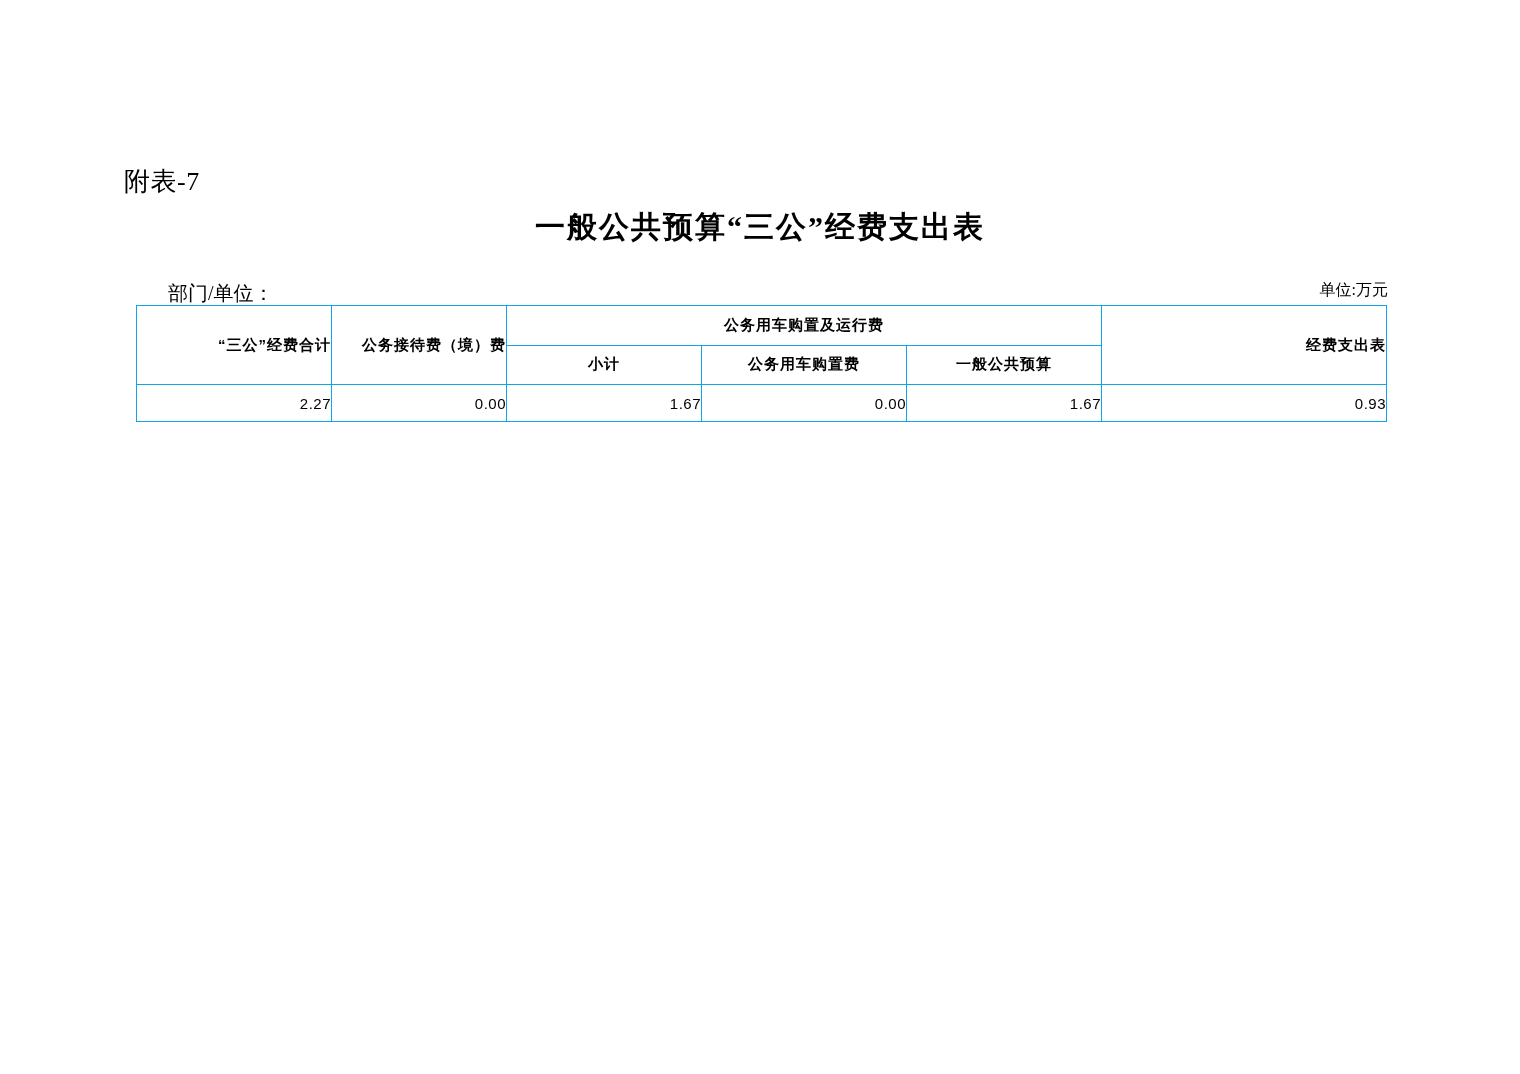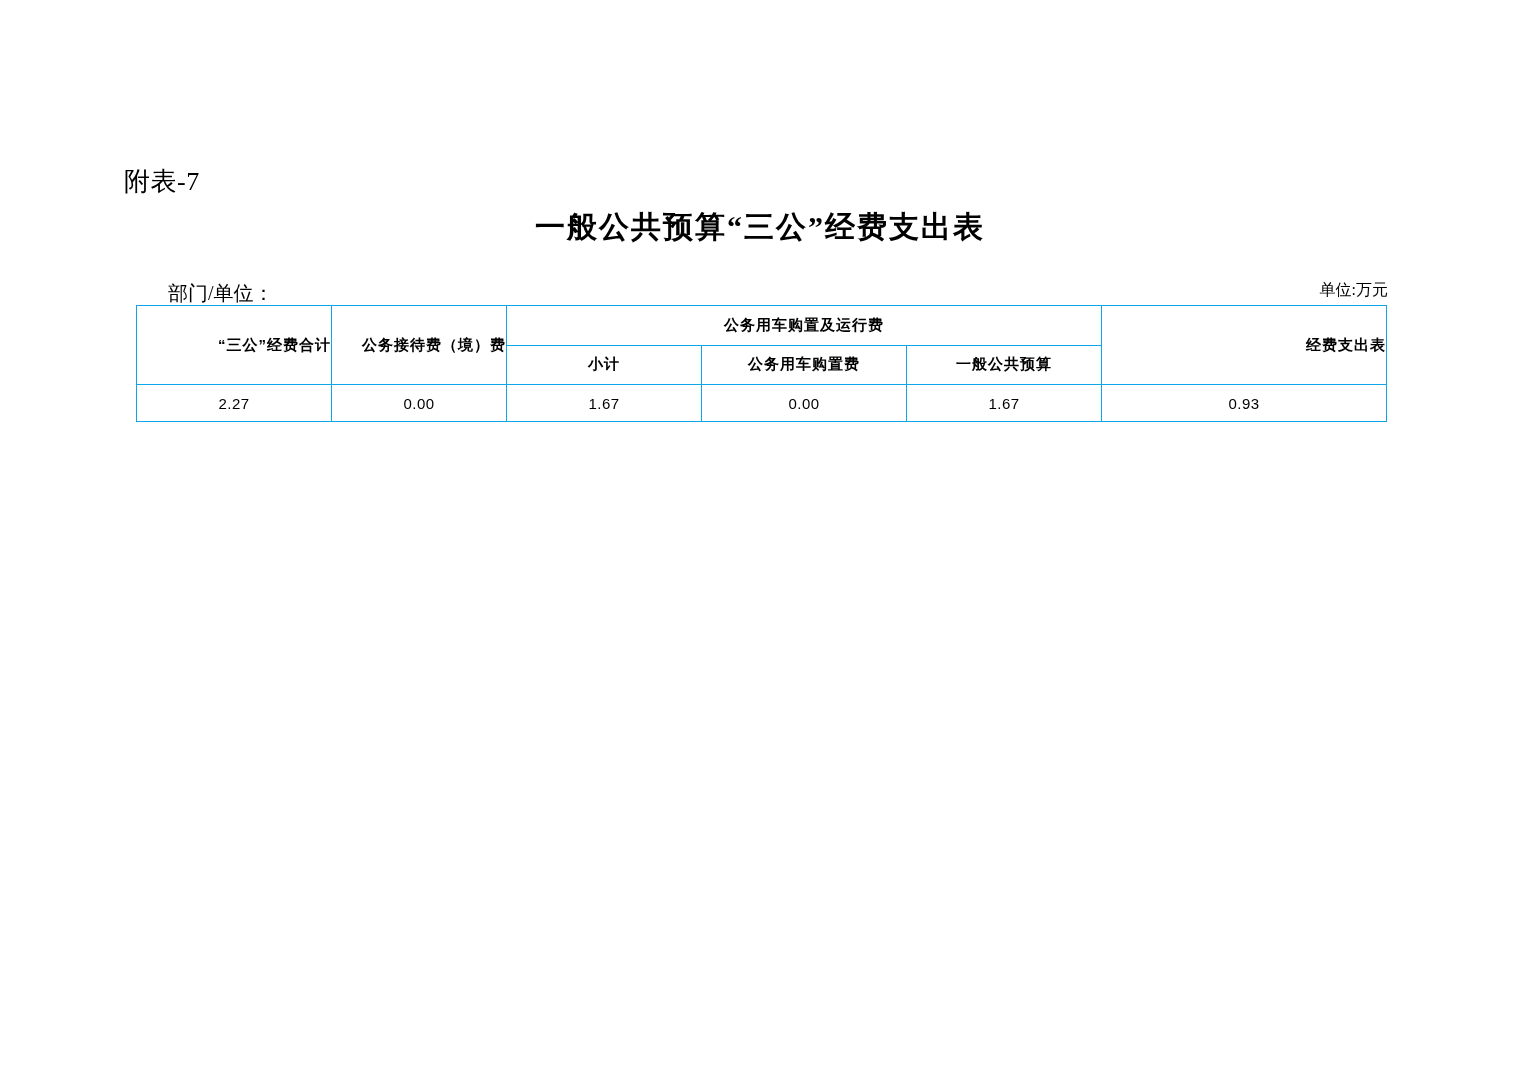--- a/index.html
+++ b/index.html
@@ -78,21 +78,21 @@
     text-align: center;
     vertical-align: middle;
     height: 38px;
     letter-spacing: 1px;
   }
   th.tall {
     height: 78px;
     text-align: right;
   }
   td.vcell {
-    text-align: center;
+    text-align: right;
     vertical-align: middle;
     height: 36px;
     padding-right: 8px;
     font-size: 20px;
     letter-spacing: 0.5px;
   }
 </style>
 </head>
 <body>
 

